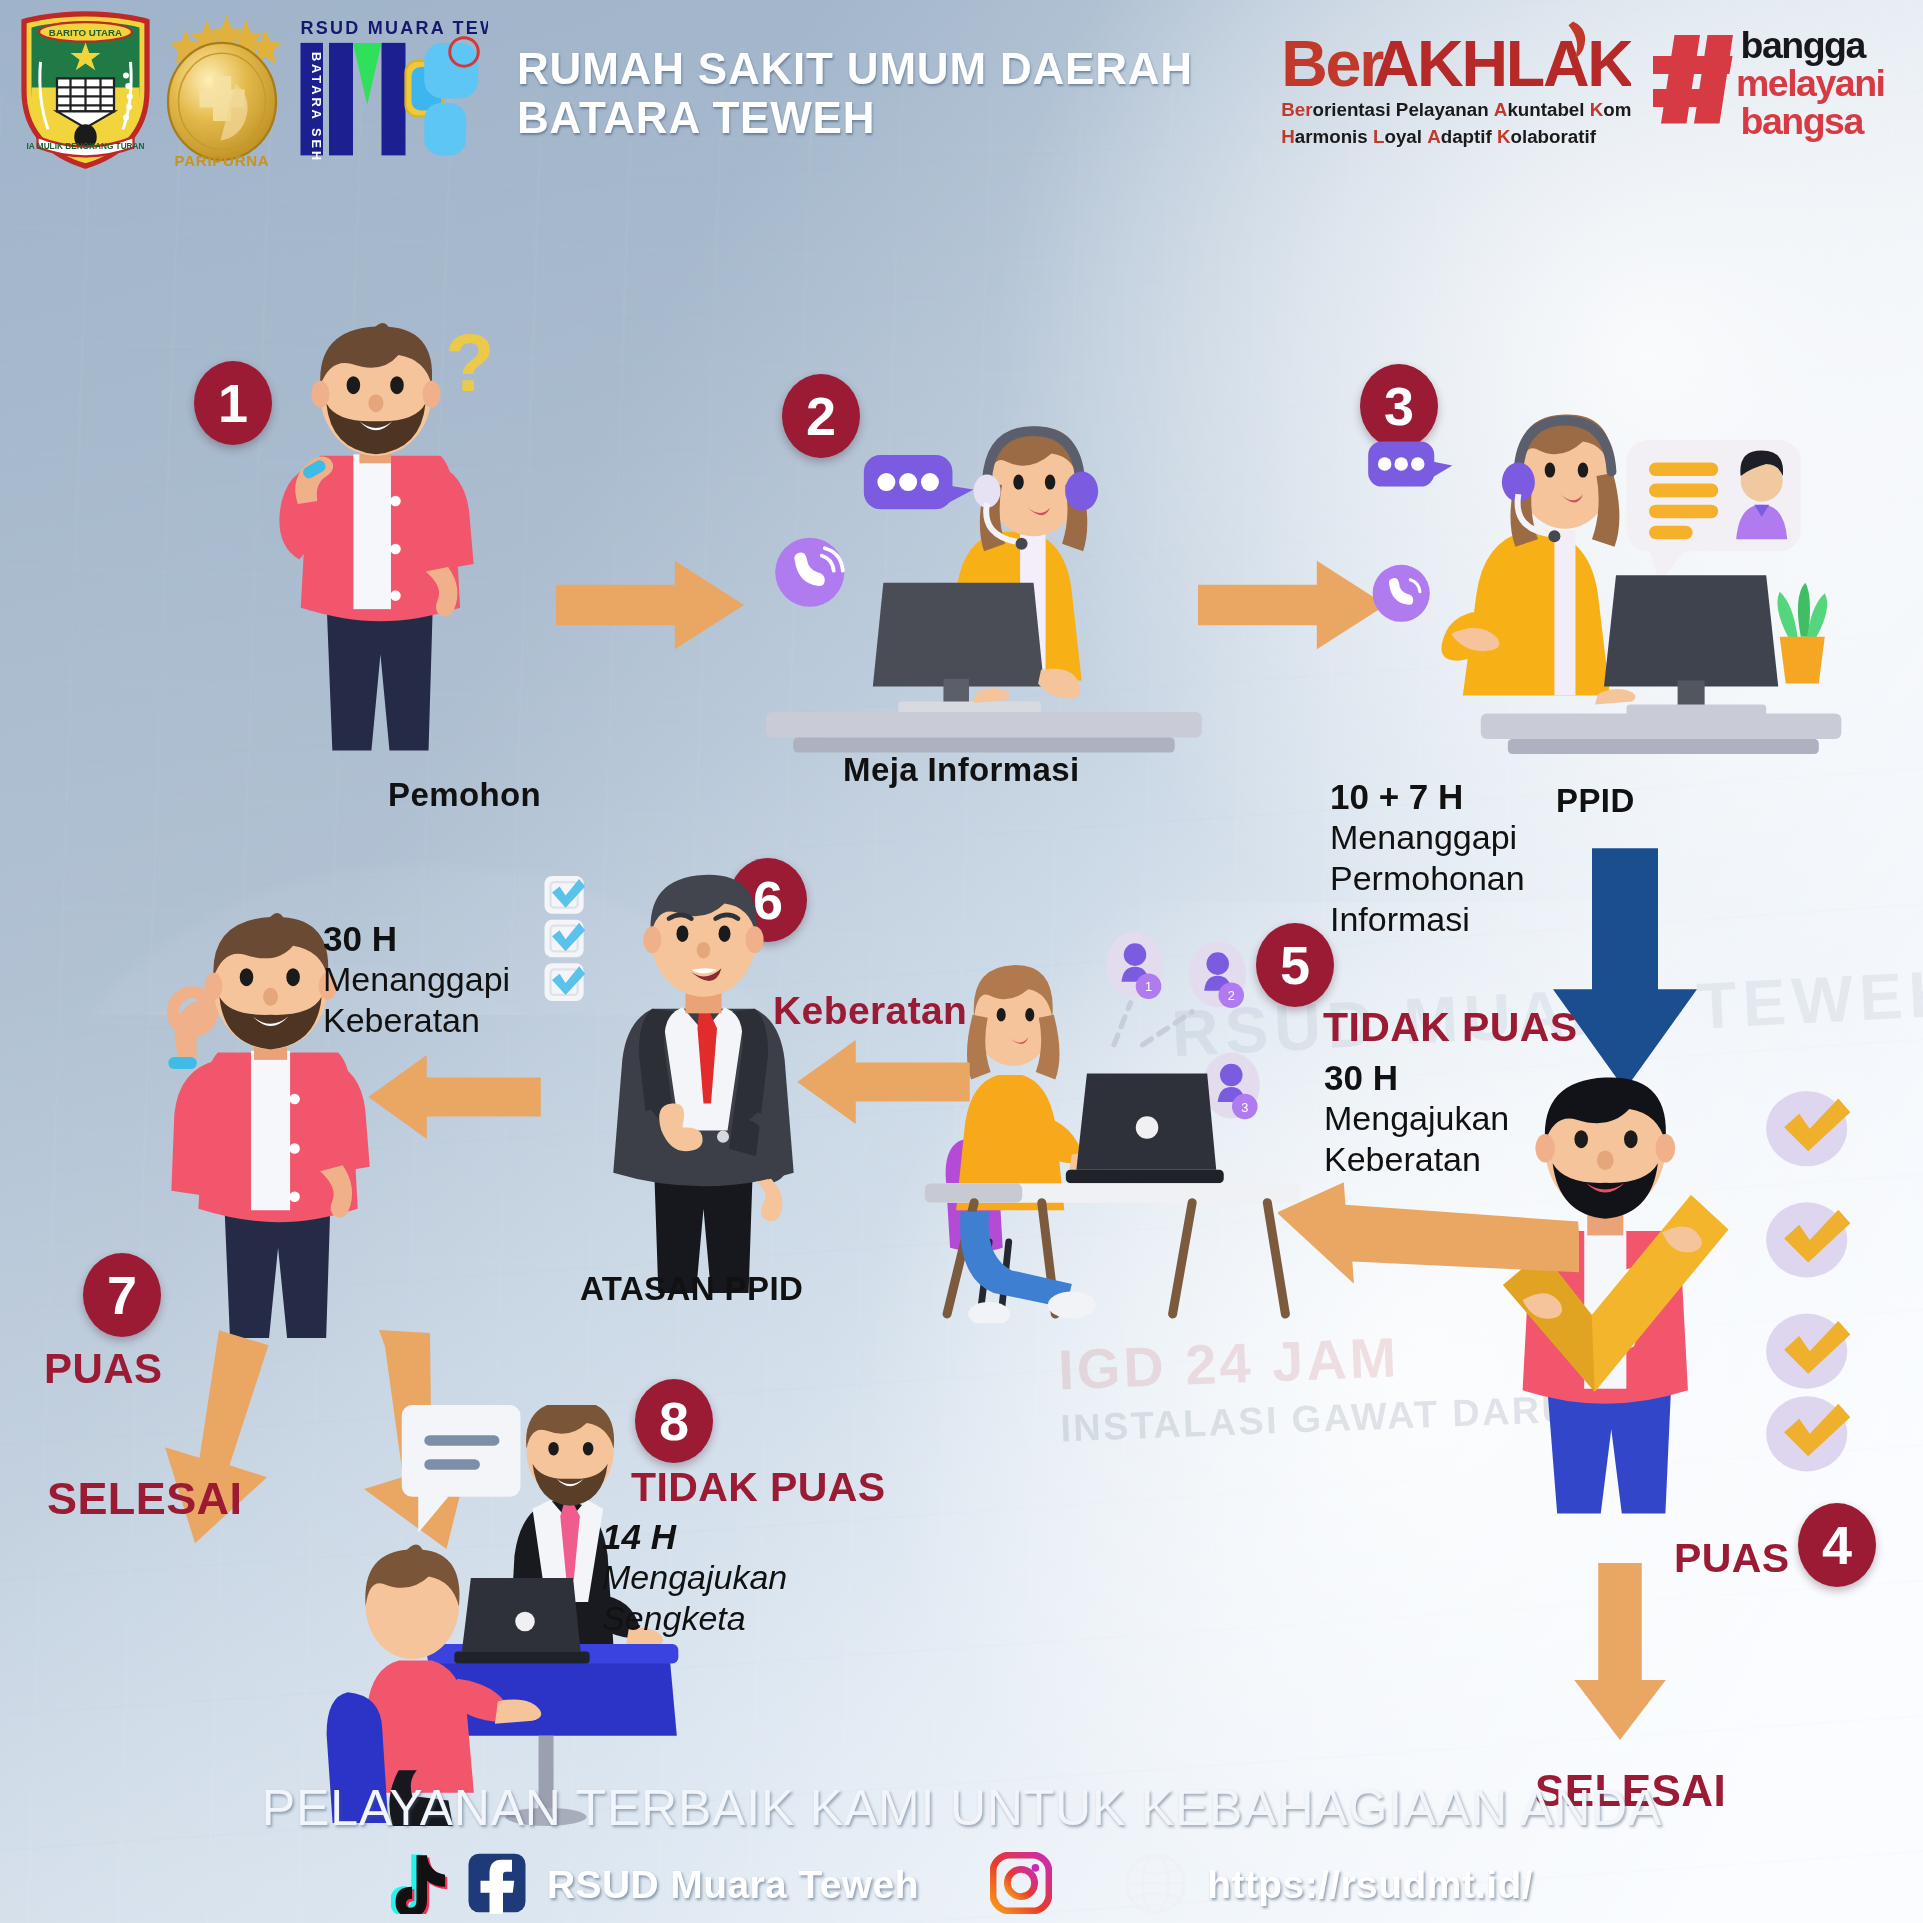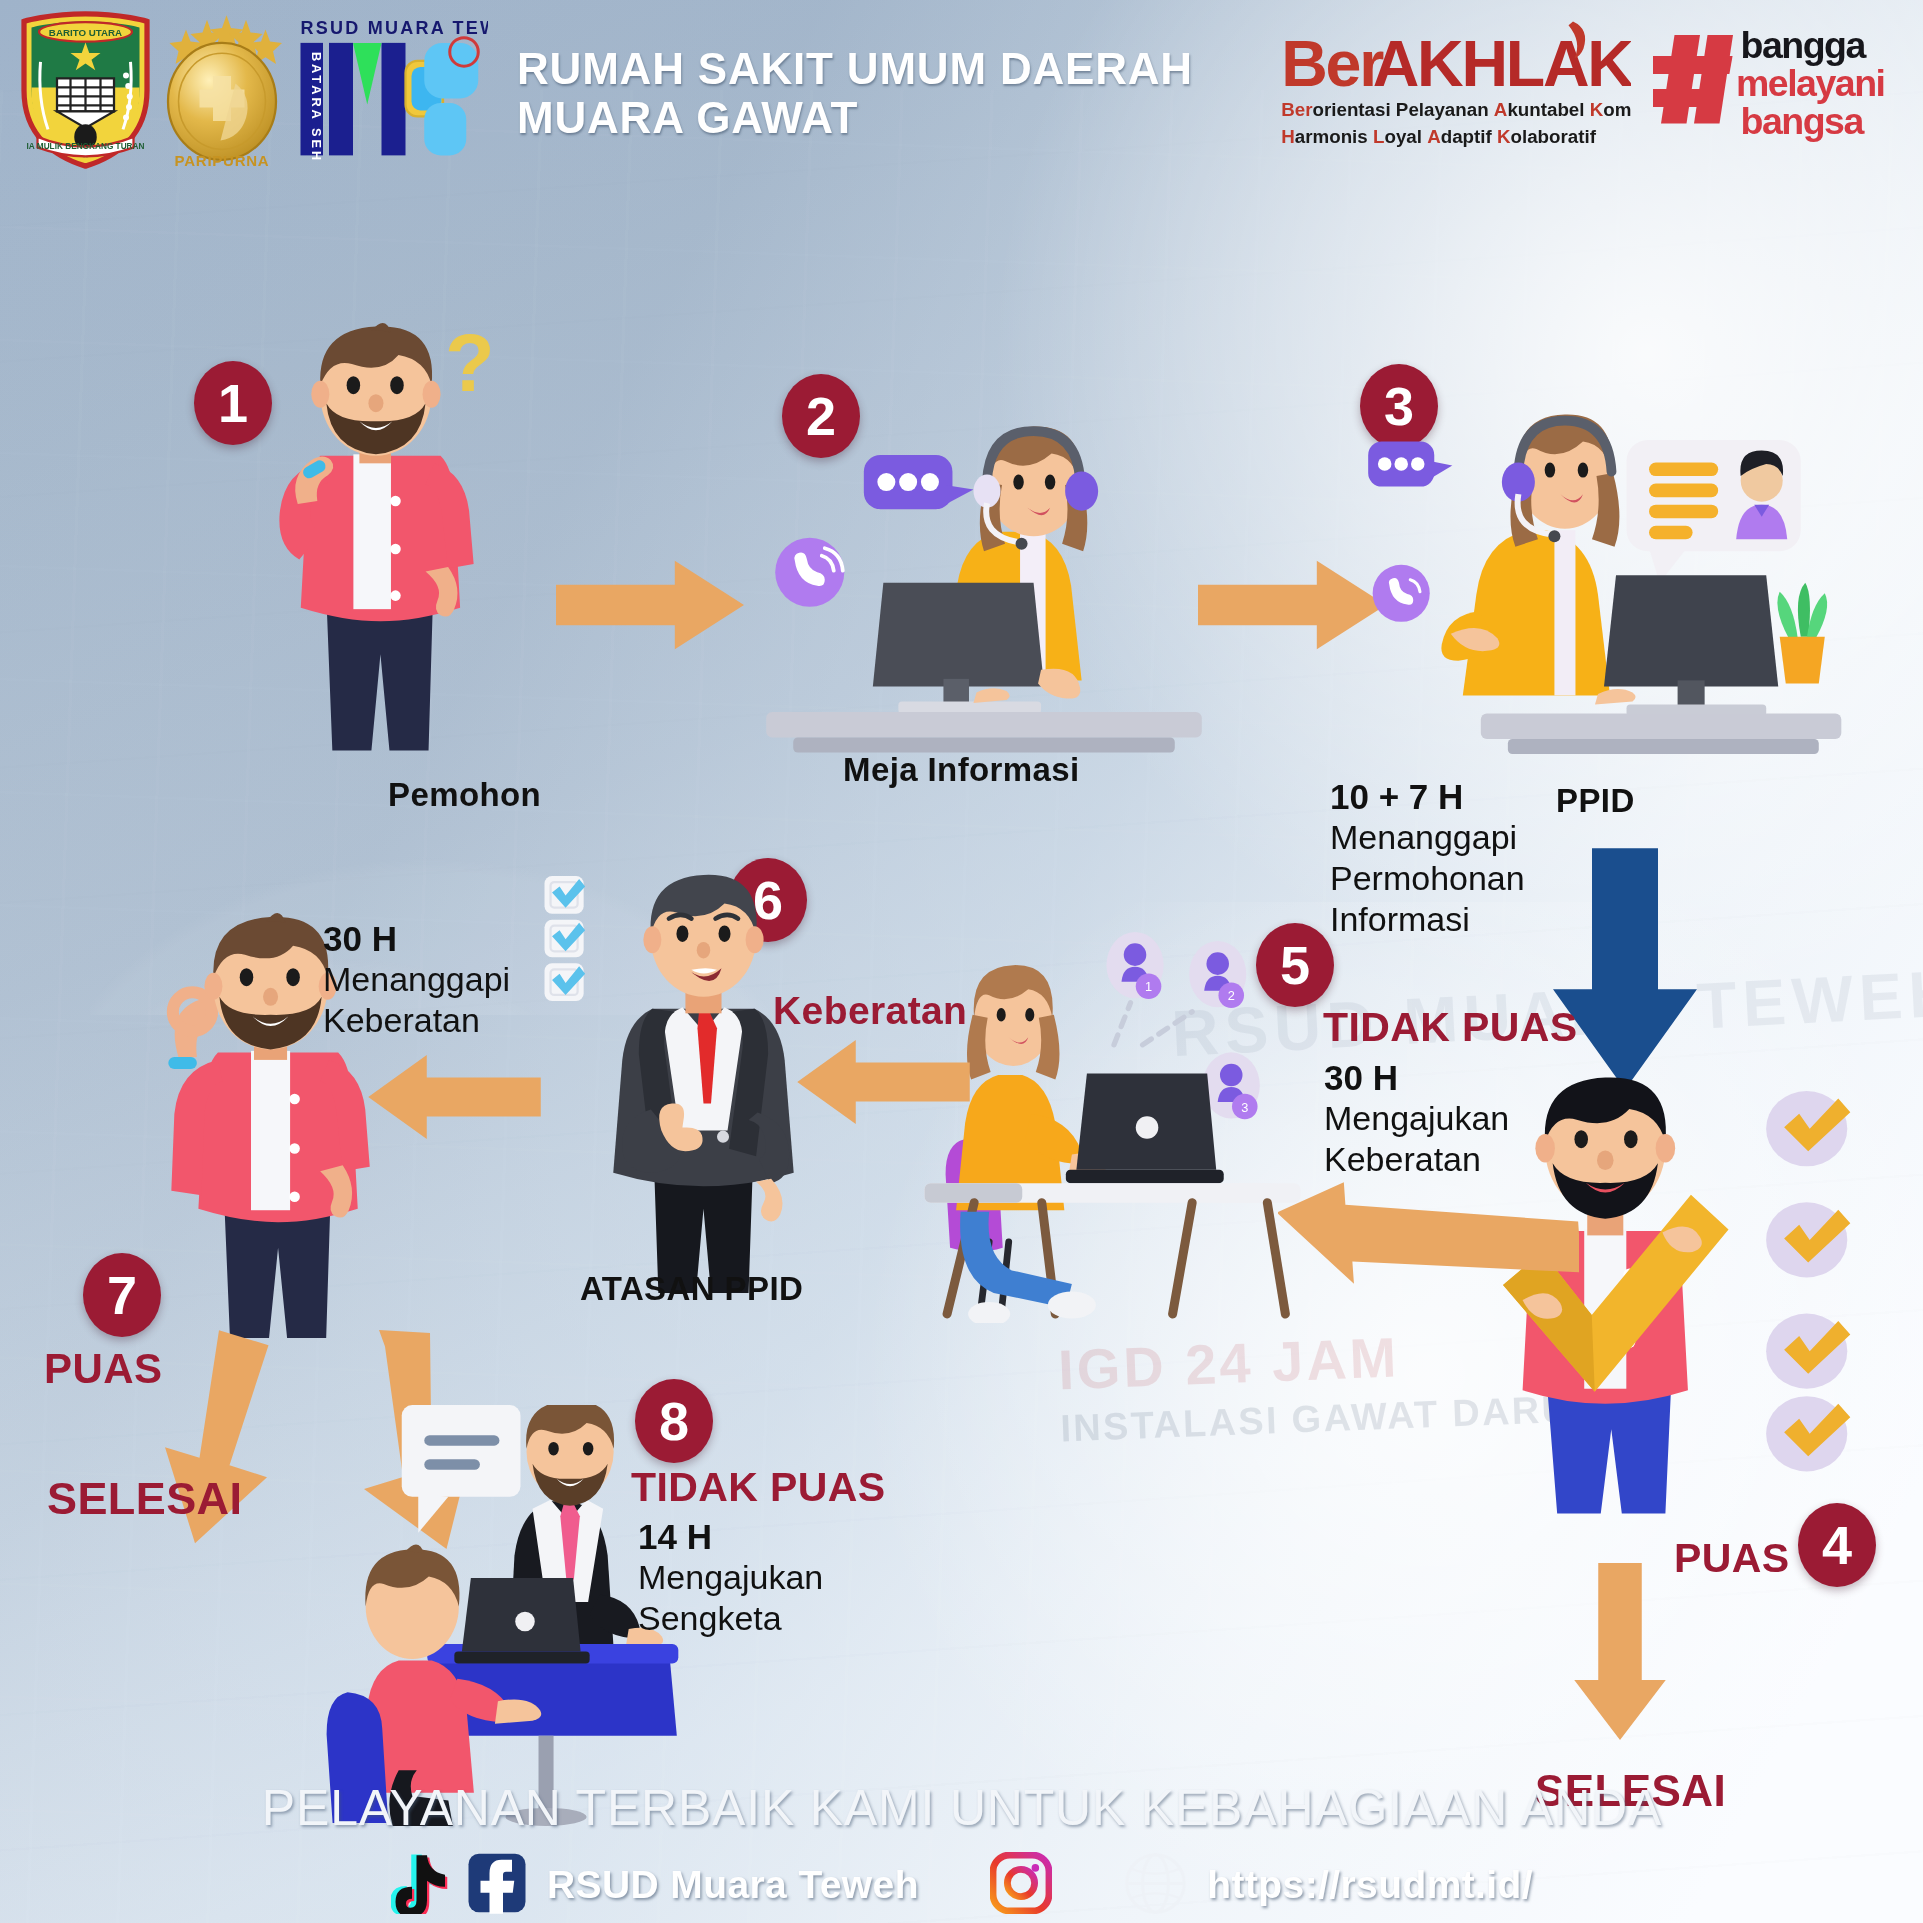--- a/index.html
+++ b/index.html
@@ -194,21 +194,21 @@
         <rect x="150" y="62" width="50" height="74" rx="16" fill="#f0c83c" stroke="#d8b12f" stroke-width="3"></rect>
         <rect x="158" y="70" width="40" height="58" rx="12" fill="#3db6f0"></rect>
         <rect x="175" y="38" width="72" height="74" rx="24" fill="#5ec6f5"></rect>
         <rect x="175" y="118" width="56" height="70" rx="22" fill="#5ec6f5"></rect>
         <circle cx="228" cy="50" r="19" fill="none" stroke="#d03a3a" stroke-width="4"></circle>
       </svg>
     </div>
 
     <div class="hosp-name">
       <div>RUMAH SAKIT UMUM DAERAH</div>
-      <div>MUARA GAWAT</div>
+      <div>BATARA TEWEH</div>
     </div>
 
     <div class="berakhlak">
       <svg width="353" height="135" viewBox="0 0 470 180">
         <text x="4" y="92" font-size="86" font-weight="bold" fill="#C0392B" font-family="Liberation Sans, sans-serif" letter-spacing="-3">Ber</text>
         <text x="126" y="92" font-size="86" font-weight="bold" fill="#B52A28" font-family="Liberation Sans, sans-serif" letter-spacing="-3">AKHLAK</text>
         <path d="M393 6 q22 10 14 36 q-4 10 -12 13 q10 -22 -8 -44 z" fill="#C0392B"></path>
         <text x="4" y="132" font-size="25" font-weight="bold" fill="#1a1a1a" font-family="Liberation Sans, sans-serif"><tspan fill="#C0392B">Ber</tspan>orientasi Pelayanan <tspan fill="#C0392B">A</tspan>kuntabel <tspan fill="#C0392B">K</tspan>ompeten</text>
         <text x="4" y="168" font-size="25" font-weight="bold" fill="#1a1a1a" font-family="Liberation Sans, sans-serif"><tspan fill="#C0392B">H</tspan>armonis <tspan fill="#C0392B">L</tspan>oyal <tspan fill="#C0392B">A</tspan>daptif <tspan fill="#C0392B">K</tspan>olaboratif</text>
       </svg>
@@ -704,21 +704,21 @@
       <path d="M228 364 q50 6 70 40 q8 14 -10 18 q-48 -2 -70 -30 z" fill="#F2566C"></path>
       <path d="M282 394 q42 -8 56 12 q6 10 -10 14 l-50 4 z" fill="#F5C49B"></path>
 
       <path d="M82 382 q-28 6 -28 56 l8 118 h74 l-8 -126 q-2 -44 -46 -48 z" fill="#2C34C8"></path>
       <path d="M150 486 q-20 36 -8 74 l80 0 l-6 -34 l-48 -6 q-6 -20 6 -34 z" fill="#16181e"></path>
     </svg>
   </div>
 
   <div class="badge" style="left:635px;top:1379px;">8</div>
   <div class="red-bold" style="left:631px;top:1464px;font-size:41px;">TIDAK PUAS</div>
-  <div class="blk" style="left:638px;top:1516px;width:263px;">
+  <div class="blk" style="left:602px;top:1516px;width:263px;font-style:italic;">
     <div class="h">14 H</div>
     <div class="t">Mengajukan</div>
     <div class="t">Sengketa</div>
   </div>
 
   <div class="tagline">PELAYANAN TERBAIK KAMI UNTUK KEBAHAGIAAN ANDA</div>
 
   <div class="footer-row">
 
     <span>

